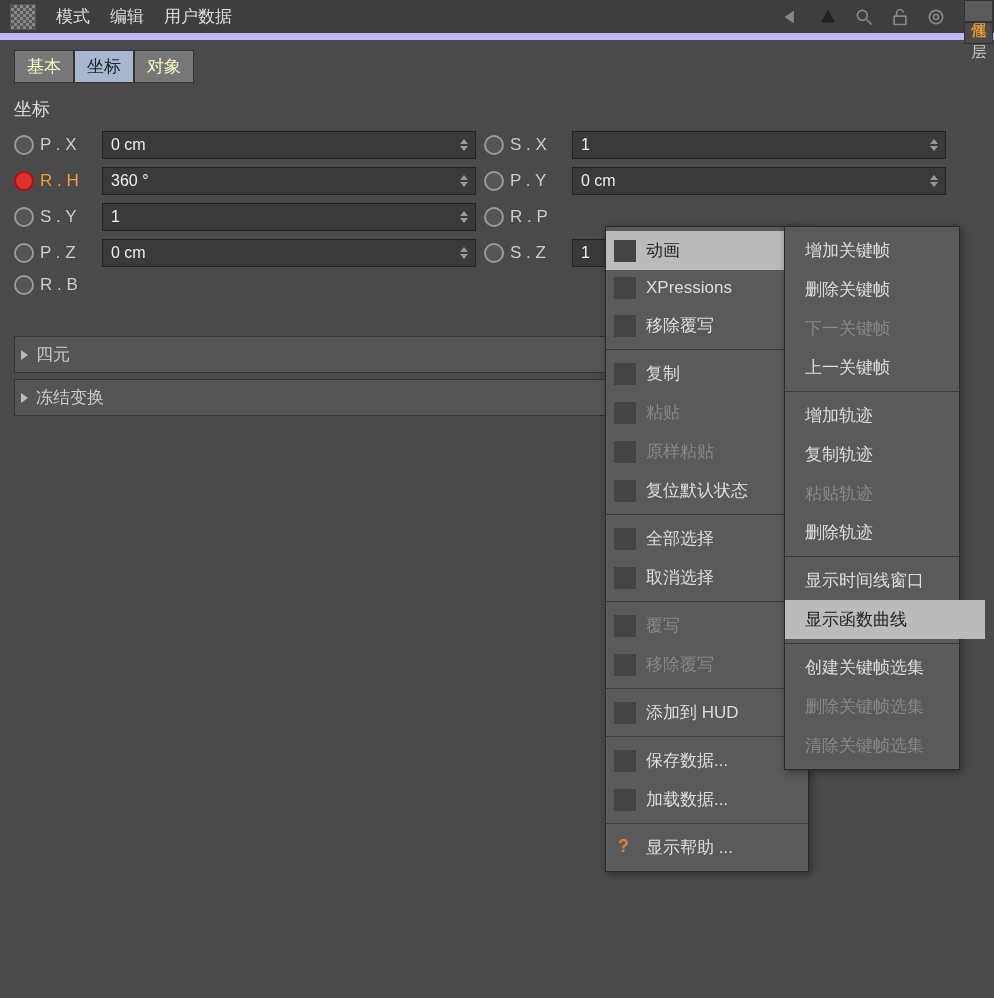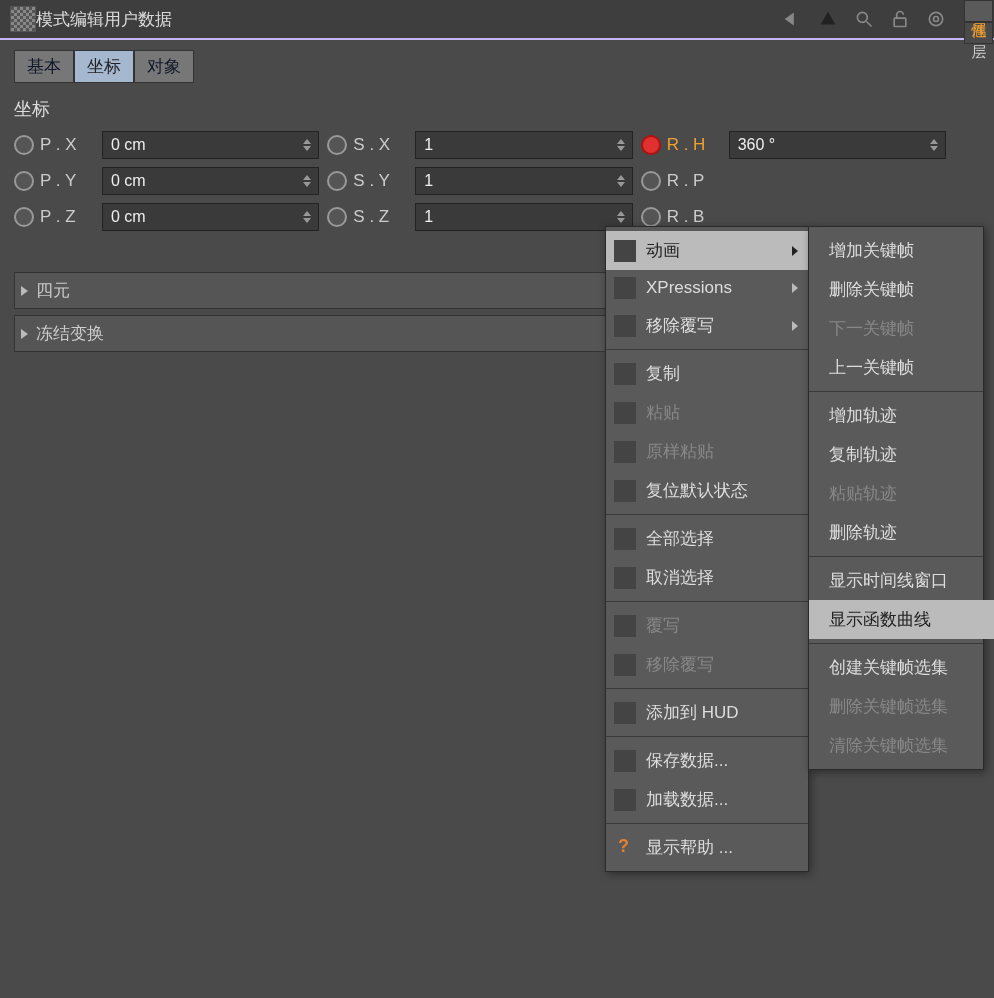--- a/index.html
+++ b/index.html
@@ -1,40 +1,40 @@
 <!DOCTYPE html>
 <html><head>
 <meta charset="utf-8">
 <style>
 * { margin: 0; padding: 0; box-sizing: border-box; font-family: "Microsoft YaHei", "PingFang SC", Arial, sans-serif; }
 body { background: #4a4a4a; color: #ccc; width: 994px; height: 998px; overflow: hidden; position: relative; }
 
-.toolbar { height: 40px; background: #3e3e3e; border-bottom: 2px solid #c4b5fd; display: flex; align-items: center; padding: 13px 10px; }
+.toolbar { height: 40px; background: #3e3e3e; border-bottom: 7px solid #c4b5fd; display: flex; align-items: center; padding: 13px 10px; gap: 20px; }
 .toolbar-icon-grid { width: 26px; height: 26px; background: repeating-conic-gradient(#888 0% 25%, #555 0% 50%) 0 0 / 6px 6px; border: 1px solid #555; }
 .toolbar-menu { color: #ddd; font-size: 17px; cursor: pointer; }
 .toolbar-spacer { flex: 1; }
 .toolbar-right { display: flex; gap: 12px; align-items: center; }
 .toolbar-right .ticon { width: 24px; height: 24px; display: flex; align-items: center; justify-content: center; color: #888; font-size: 20px; cursor: pointer; }
 
 .side-tabs { position: absolute; right: 0; top: 0; width: 30px; }
 .side-tab { writing-mode: vertical-rl; text-orientation: upright; padding: 10px 4px; background: #4a4a4a; border: 1px solid #333; font-size: 15px; text-align: center; cursor: pointer; }
 .side-tab.active { background: #5a5a5a; color: #f0a030; }
 
 .content { padding: 10px 14px; width: 960px; }
 .object-header { display: flex; align-items: center; gap: 10px; margin-bottom: 14px; }
 .object-icon svg { width: 34px; height: 34px; }
 .object-title { font-size: 19px; color: #ddd; }
 
 .tab-row { display: flex; gap: 0; margin-bottom: 14px; }
-.tab-btn { padding: 4px 12px; font-size: 17px; background: #777; color: #0f172a; border: 1px solid #333; cursor: pointer; }
+.tab-btn { padding: 4px 12px; font-size: 17px; background: #777; color: #fef9c3; border: 1px solid #333; cursor: pointer; }
 .tab-btn.active { background: #a5b8d0; color: #222; }
 
 .section-title { font-size: 18px; color: #ddd; margin-bottom: 10px; }
 
-.coord-grid { display: grid; grid-template-columns: repeat(3, 1fr); column-gap: 8px; row-gap: 8px; }
+.coord-grid { display: grid; grid-template-columns: repeat(2, 1fr); column-gap: 8px; row-gap: 8px; }
 .coord-row { display: flex; align-items: center; gap: 6px; }
 .key-dot { width: 20px; height: 20px; border: 2px solid #999; border-radius: 50%; background: #555; flex-shrink: 0; cursor: pointer; }
 .key-dot.active { background: #e03030; border-color: #b01010; }
 .coord-label { font-size: 17px; width: 56px; white-space: nowrap; }
 .coord-label.orange { color: #f0a030; }
 .numfield { flex: 1; height: 28px; background: #3a3a3a; border: 1px solid #222; display: flex; align-items: center; padding: 0 8px; position: relative; }
 .numfield-val { flex: 1; color: #eee; font-size: 16px; }
 .spin { position: absolute; right: 4px; top: 1px; bottom: 1px; width: 14px; display: flex; flex-direction: column; justify-content: center; }
 .spin::before, .spin::after { content: ''; border-left: 4px solid transparent; border-right: 4px solid transparent; margin: 1px auto; }
 .spin::before { border-bottom: 5px solid #999; }
@@ -52,21 +52,21 @@
 .ctx-item { display: flex; align-items: flex-start; padding: 8px 18px 8px 40px; font-size: 17px; color: #ddd; position: relative; cursor: pointer; min-width: 200px; white-space: nowrap; }
 .ctx-item .swatch { position: absolute; left: 8px; top: 50%; transform: translateY(-50%); width: 22px; height: 22px; background: #444; }
 .ctx-item.hovered { background: #bbb; color: #222; }
 .ctx-item.dis { color: #888; cursor: default; }
 .ctx-item.has-sub::after { content: ''; position: absolute; right: 10px; top: 50%; transform: translateY(-50%); border-top: 5px solid transparent; border-bottom: 5px solid transparent; border-left: 6px solid #bbb; }
 .ctx-item.hovered.has-sub::after { border-left-color: #222; }
 .ctx-sep { height: 1px; background: #3a3a3a; margin: 4px 0; }
 .ctx-item .help { position: absolute; left: 12px; color: #e08030; font-weight: bold; font-size: 18px; }
 
 #ctx-main { top: 226px; left: 605px; width: 204px; }
-#ctx-sub { top: 226px; left: 808px; width: 176px; }
+#ctx-sub { top: 226px; left: 784px; width: 176px; }
 </style>
 </head>
 <body>
 
 <div class="toolbar">
   <div class="toolbar-icon-grid"></div>
   <div class="toolbar-menu">模式</div>
   <div class="toolbar-menu">编辑</div>
   <div class="toolbar-menu">用户数据</div>
   <div class="toolbar-spacer"></div>

